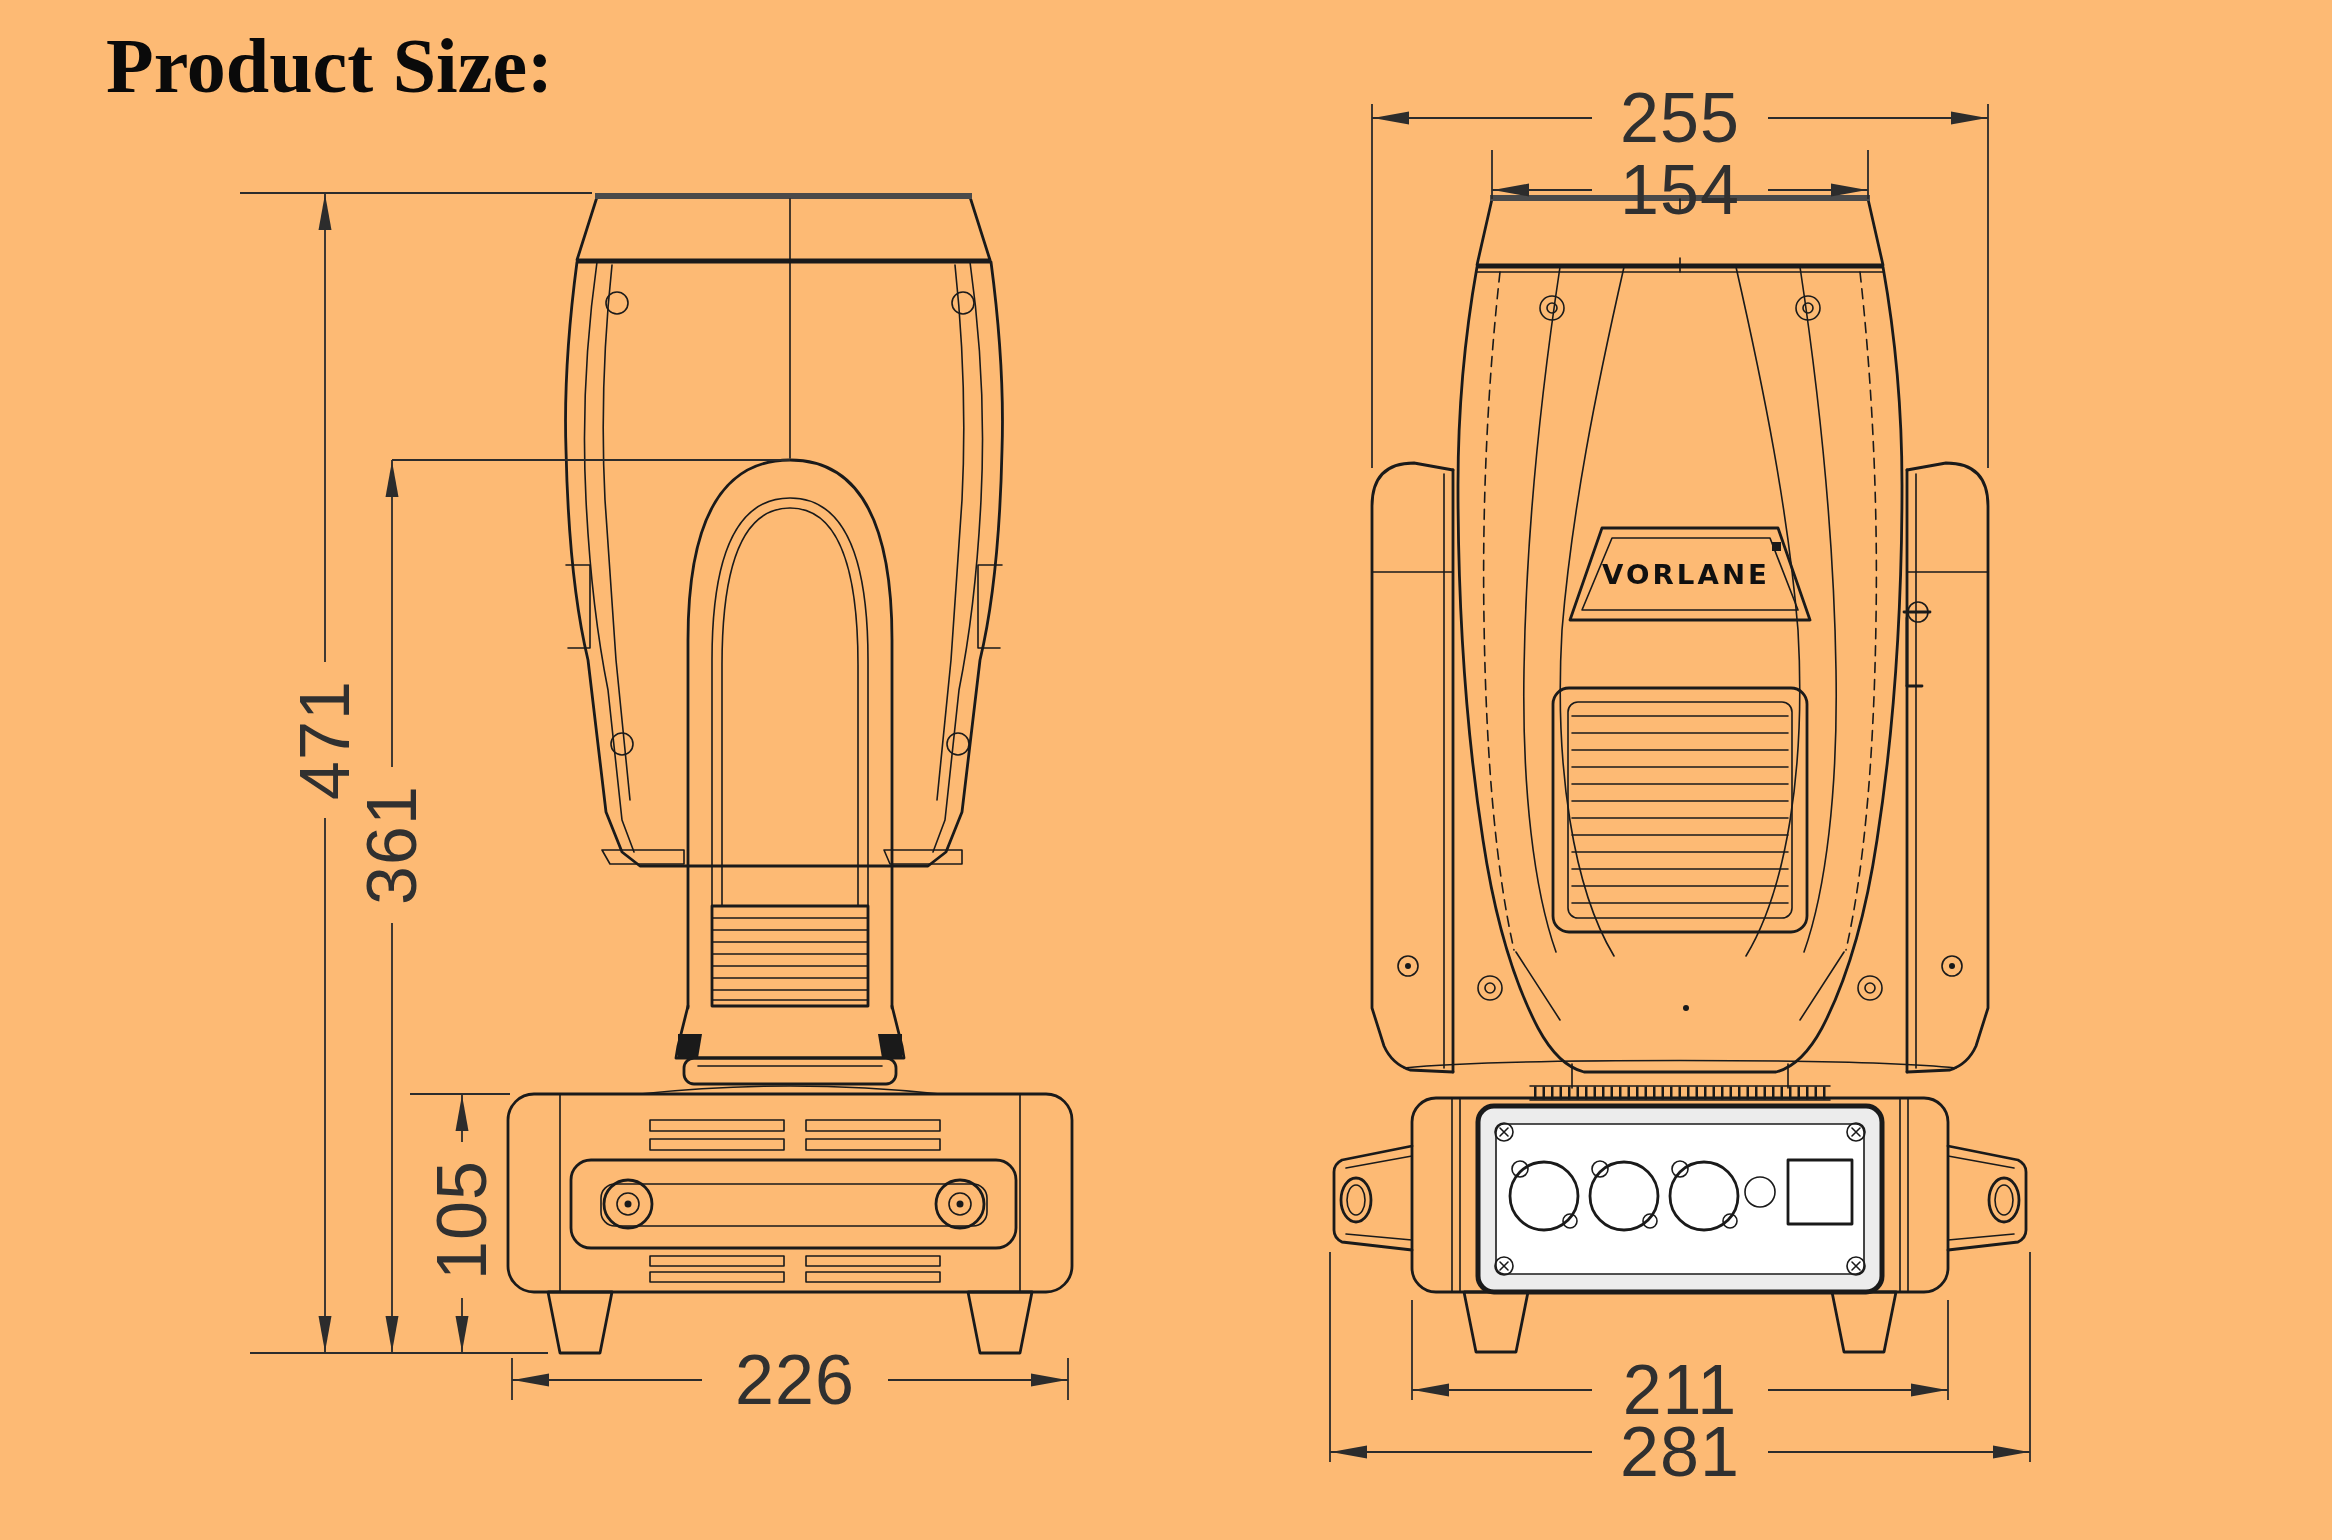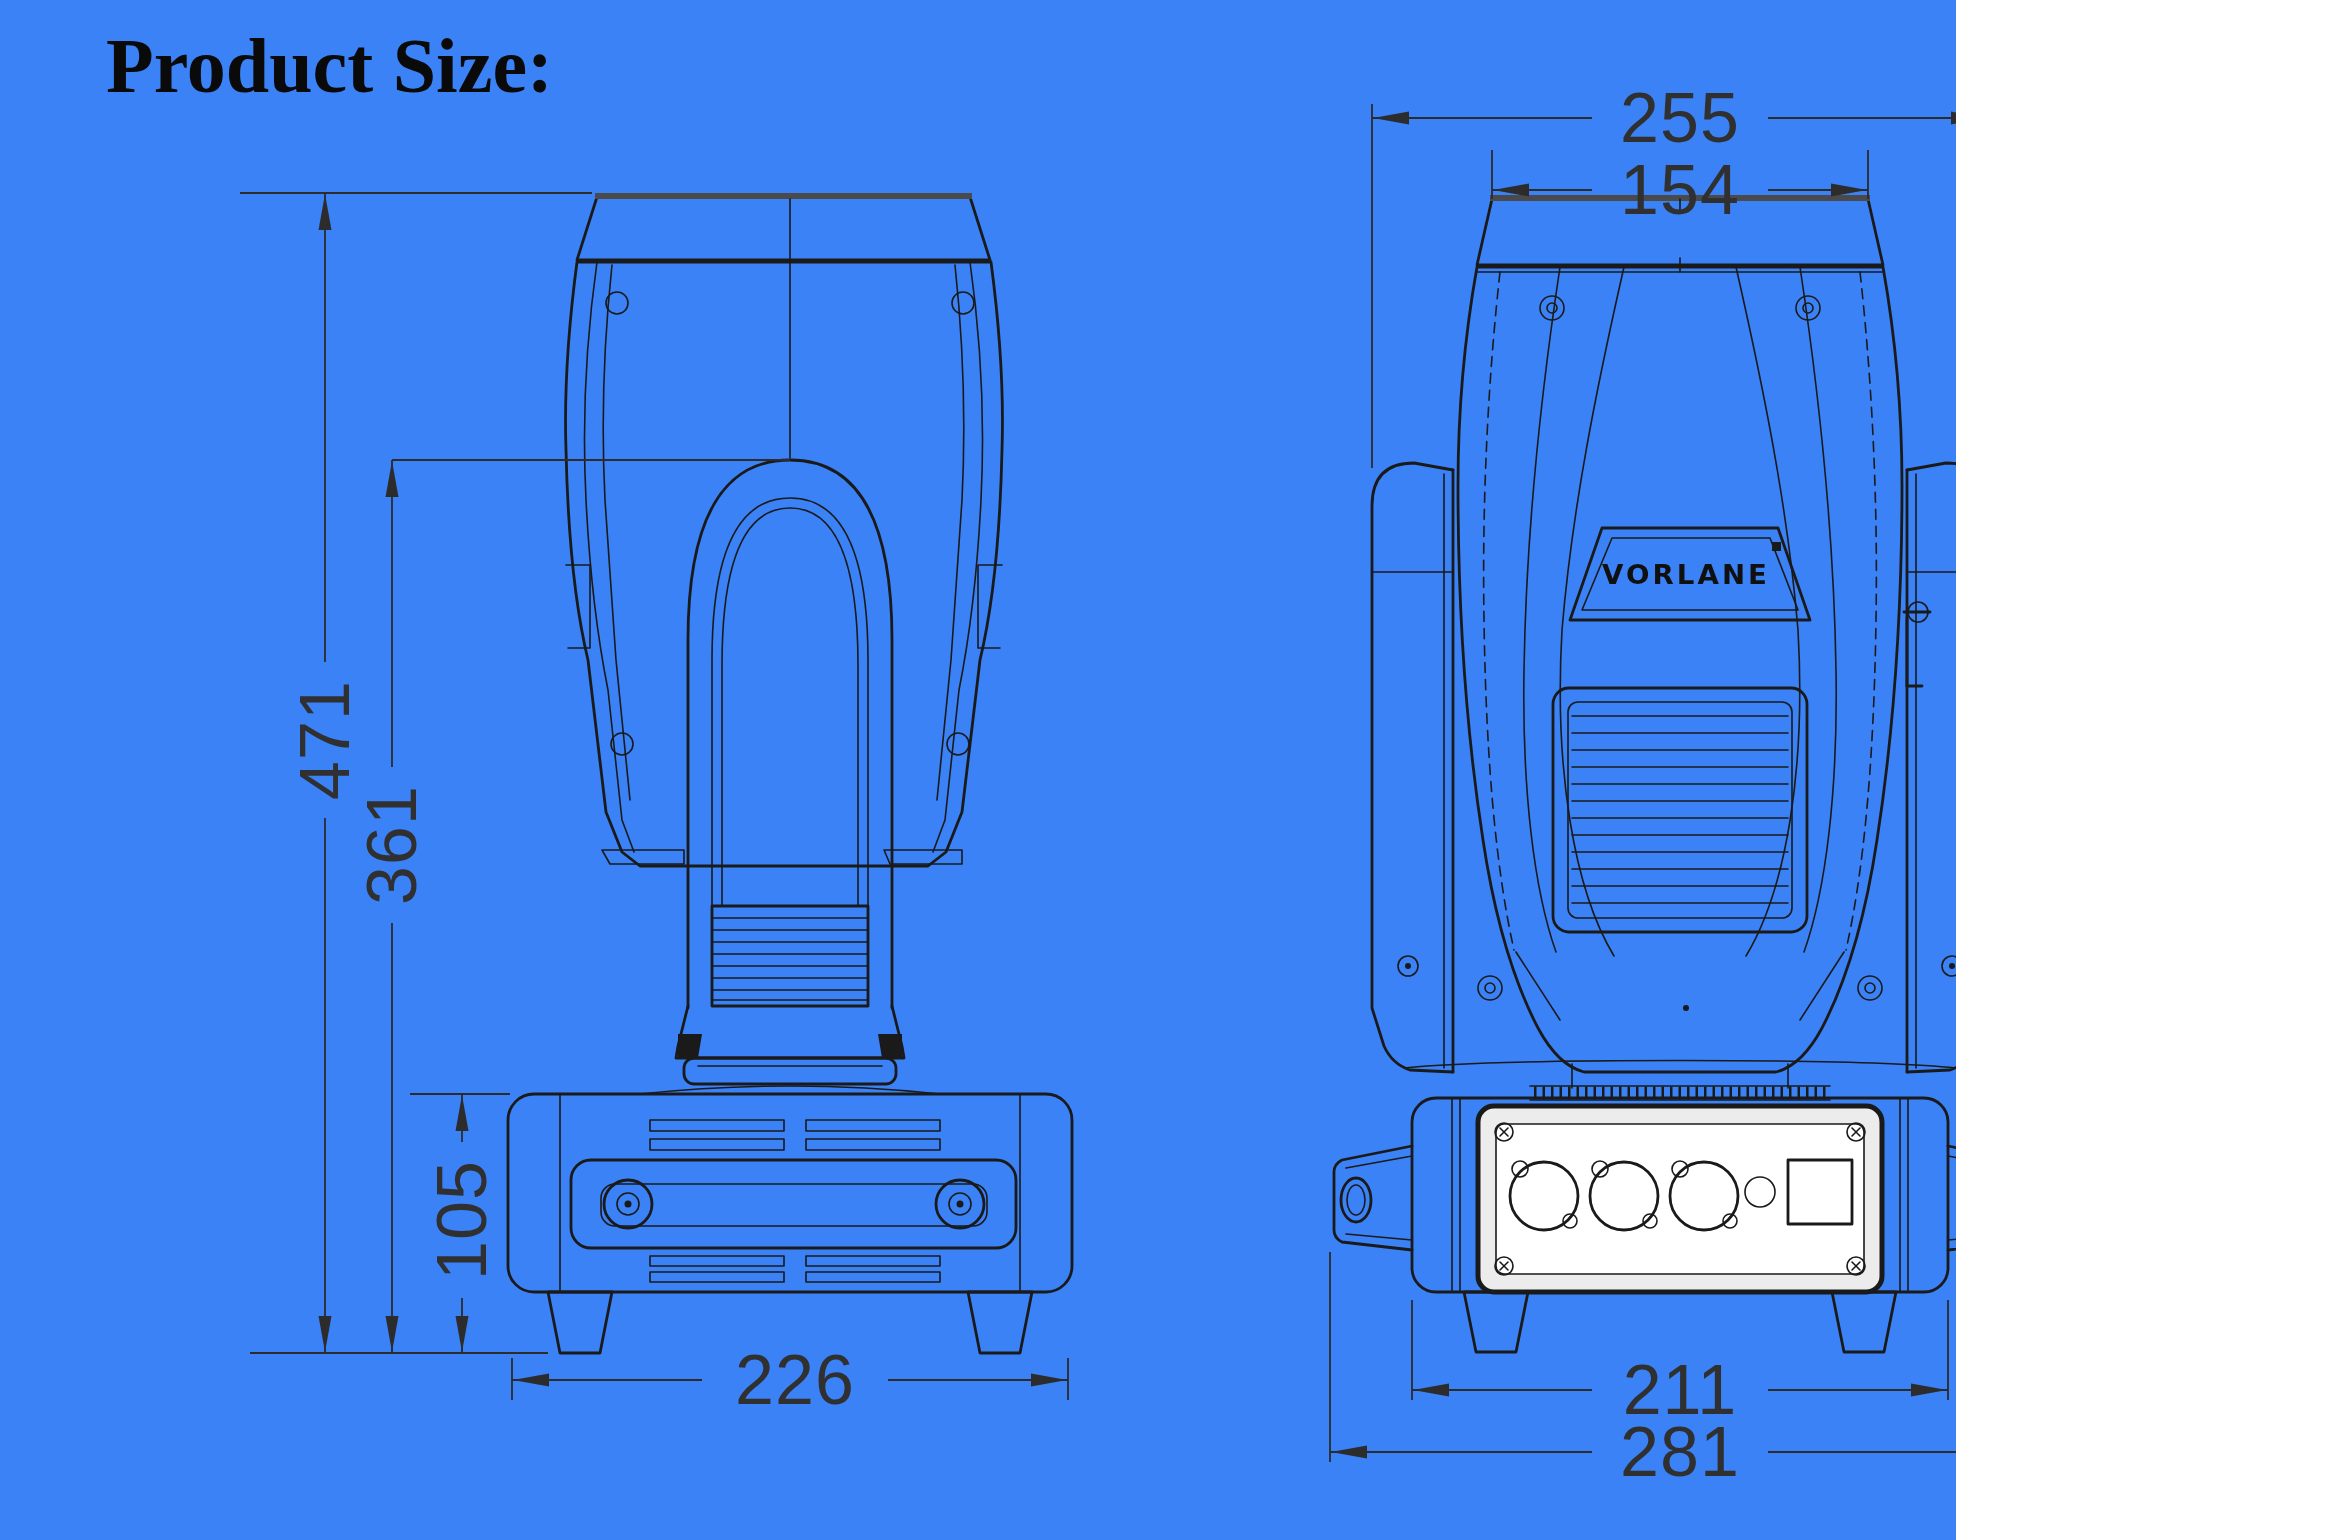--- a/index.html
+++ b/index.html
@@ -1,16 +1,16 @@
 <!DOCTYPE html>
 <html><head>
 <meta charset="utf-8">
 <style>
   html,body{margin:0;padding:0;background:#ffffff;}
-  .page{position:relative;width:1956px;height:1540px;background:#3b82f6;overflow:hidden;
+  .page{position:relative;width:2332px;height:1540px;background:#fdba74;overflow:hidden;
         font-family:"Liberation Sans",sans-serif;text-decoration:underline;}
   svg{position:absolute;left:0;top:0;}
   
   .o{stroke:#1a1a1a;stroke-width:2.8;fill:none;stroke-linejoin:round;stroke-linecap:round;}
   .t{stroke:#1a1a1a;stroke-width:1.6;fill:none;stroke-linejoin:round;stroke-linecap:round;}
   .hv{stroke:#4a4a4a;stroke-width:6;fill:none;}
   .d{stroke:#2c2c2c;stroke-width:1.8;fill:none;}
   .ar{fill:#2c2c2c;stroke:none;}
   .dk{fill:#1a1a1a;stroke:none;}
   text.dim{font-family:"Liberation Sans",sans-serif;font-size:70px;fill:#303030;letter-spacing:1px;}

